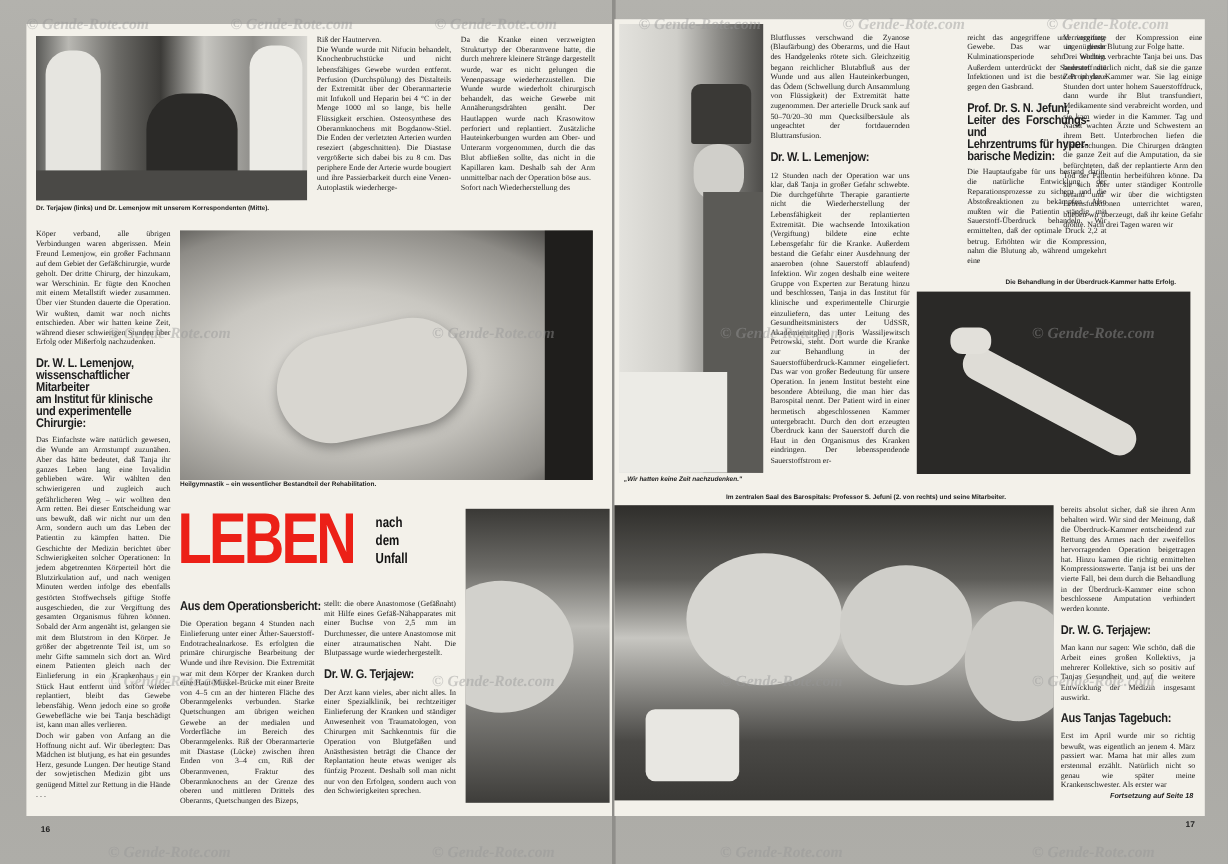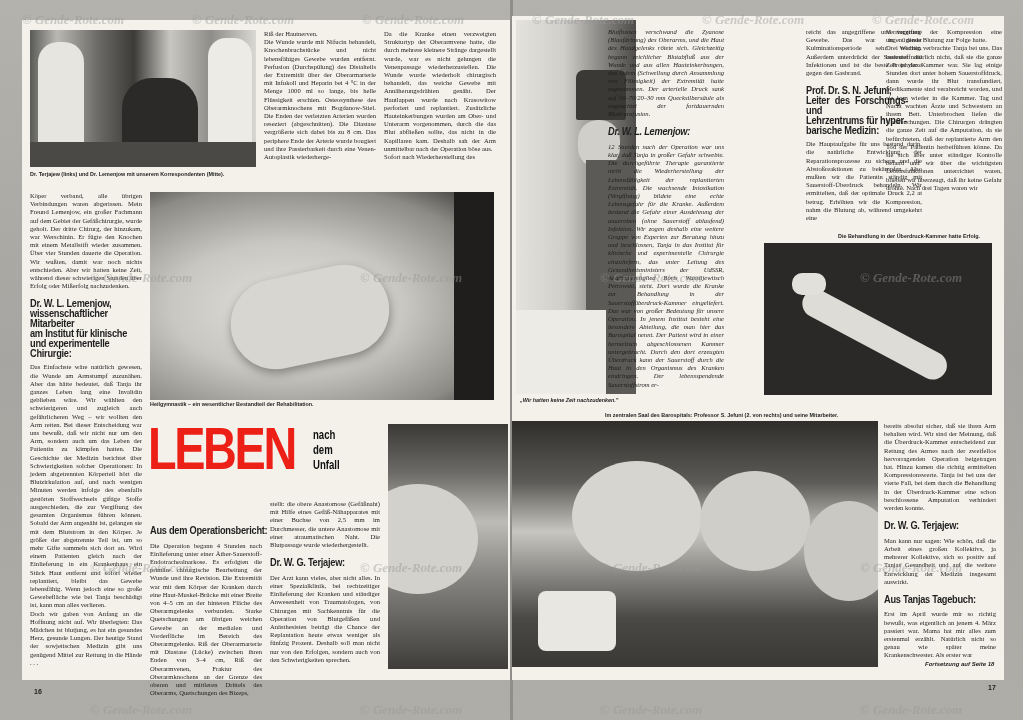--- a/index.html
+++ b/index.html
@@ -60,21 +60,21 @@
 </div>
 <div class="caption" style="left:150px;top:401px;">Heilgymnastik – ein wesentlicher Bestandteil der Rehabilitation.</div>
 
 <div class="leben">LEBEN</div>
 <div class="sub">
   <div>nach</div>
   <div>dem</div>
   <div>Unfall</div>
 </div>
 
-<div class="col" style="left:150px;top:525px;width:112px;">
+<div class="col" style="left:150px;top:500px;width:112px;">
   <div class="hd" style="margin-top:0;">Aus dem Operationsbericht:</div>
   <p>Die Operation begann 4 Stunden nach Einlieferung unter einer Äther-Sauerstoff-Endotrachealnarkose. Es erfolgten die primäre chirurgische Bearbeitung der Wunde und ihre Revision. Die Extremität war mit dem Körper der Kranken durch eine Haut-Muskel-Brücke mit einer Breite von 4–5 cm an der hinteren Fläche des Oberarmgelenks verbunden. Starke Quetschungen am übrigen weichen Gewebe an der medialen und Vorderfläche im Bereich des Oberarmgelenks. Riß der Oberarmarterie mit Diastase (Lücke) zwischen ihren Enden von 3–4 cm, Riß der Oberarmvenen, Fraktur des Oberarmknochens an der Grenze des oberen und mittleren Drittels des Oberarms, Quetschungen des Bizeps,</p>
 </div>
 <div class="col" style="left:270px;top:500px;width:110px;">
   <p>stellt: die obere Anastomose (Gefäßnaht) mit Hilfe eines Gefäß-Nähapparates mit einer Buchse von 2,5 mm im Durchmesser, die untere Anastomose mit einer atraumatischen Naht. Die Blutpassage wurde wiederhergestellt.</p>
   <div class="hd">Dr. W. G. Terjajew:</div>
   <p>Der Arzt kann vieles, aber nicht alles. In einer Spezialklinik, bei rechtzeitiger Einlieferung der Kranken und ständiger Anwesenheit von Traumatologen, von Chirurgen mit Sachkenntnis für die Operation von Blutgefäßen und Anästhesisten beträgt die Chance der Replantation heute etwas weniger als fünfzig Prozent. Deshalb soll man nicht nur von den Erfolgen, sondern auch von den Schwierigkeiten sprechen.</p>
 </div>
 
 <div class="photo" style="left:388px;top:424px;width:120px;height:245px;background:linear-gradient(180deg,#3a3936 0%,#6c6b67 20%,#bdbcb7 40%,#8b8a86 60%,#3e3d3a 100%);">
@@ -83,21 +83,21 @@
 <div class="pageno" style="left:34px;top:688px;">16</div>
 
 <div class="photo" style="left:516px;top:20px;width:120px;height:374px;background:linear-gradient(90deg,#e3e2dd 0%,#cfcec9 40%,#8a8985 70%,#4d4c49 100%);">
   <div style="position:absolute;left:60px;top:50px;width:50px;height:50px;background:#3a3936;border-radius:8px 8px 2px 2px;"></div>
   <div style="position:absolute;left:62px;top:100px;width:42px;height:48px;background:#d0cfca;border-radius:20px;"></div>
   <div style="position:absolute;left:70px;top:140px;width:50px;height:234px;background:#5b5a56;"></div>
   <div style="position:absolute;left:0;top:290px;width:90px;height:84px;background:#ecebe6;"></div>
 </div>
 <div class="caption it" style="left:520px;top:397px;">„Wir hatten keine Zeit nachzudenken."</div>
 
-<div class="col" style="left:608px;top:28px;width:116px;font-style:italic;">
+<div class="col" style="left:642px;top:28px;width:116px;">
   <p>Blutflusses verschwand die Zyanose (Blaufärbung) des Oberarms, und die Haut des Handgelenks rötete sich. Gleichzeitig begann reichlicher Blutabfluß aus der Wunde und aus allen Hauteinkerbungen, das Ödem (Schwellung durch Ansammlung von Flüssigkeit) der Extremität hatte zugenommen. Der arterielle Druck sank auf 50–70/20–30 mm Quecksilbersäule als ungeachtet der fortdauernden Bluttransfusion.</p>
   <div class="hd">Dr. W. L. Lemenjow:</div>
   <p>12 Stunden nach der Operation war uns klar, daß Tanja in großer Gefahr schwebte. Die durchgeführte Therapie garantierte nicht die Wiederherstellung der Lebensfähigkeit der replantierten Extremität. Die wachsende Intoxikation (Vergiftung) bildete eine echte Lebensgefahr für die Kranke. Außerdem bestand die Gefahr einer Ausdehnung der anaeroben (ohne Sauerstoff ablaufend) Infektion. Wir zogen deshalb eine weitere Gruppe von Experten zur Beratung hinzu und beschlossen, Tanja in das Institut für klinische und experimentelle Chirurgie einzuliefern, das unter Leitung des Gesundheitsministers der UdSSR, Akademiemitglied Boris Wassiljewitsch Petrowski, steht. Dort wurde die Kranke zur Behandlung in der Sauerstoffüberdruck-Kammer eingeliefert. Das war von großer Bedeutung für unsere Operation. In jenem Institut besteht eine besondere Abteilung, die man hier das Barospital nennt. Der Patient wird in einer hermetisch abgeschlossenen Kammer untergebracht. Durch den dort erzeugten Überdruck kann der Sauerstoff durch die Haut in den Organismus des Kranken eindringen. Der lebensspendende Sauerstoffstrom er-</p>
 </div>
 
 <div class="col" style="left:806px;top:28px;width:116px;">
   <p>reicht das angegriffene und vergiftete Gewebe. Das war in dieser Kulminationsperiode sehr wichtig. Außerdem unterdrückt der Sauerstoff die Infektionen und ist die beste Prophylaxe gegen den Gasbrand.</p>
   <div class="hd" style="white-space:pre-line;line-height:10px;">Prof. Dr. S. N. Jefuni,
 Leiter des Forschungs- und
 Lehrzentrums für hyper-

